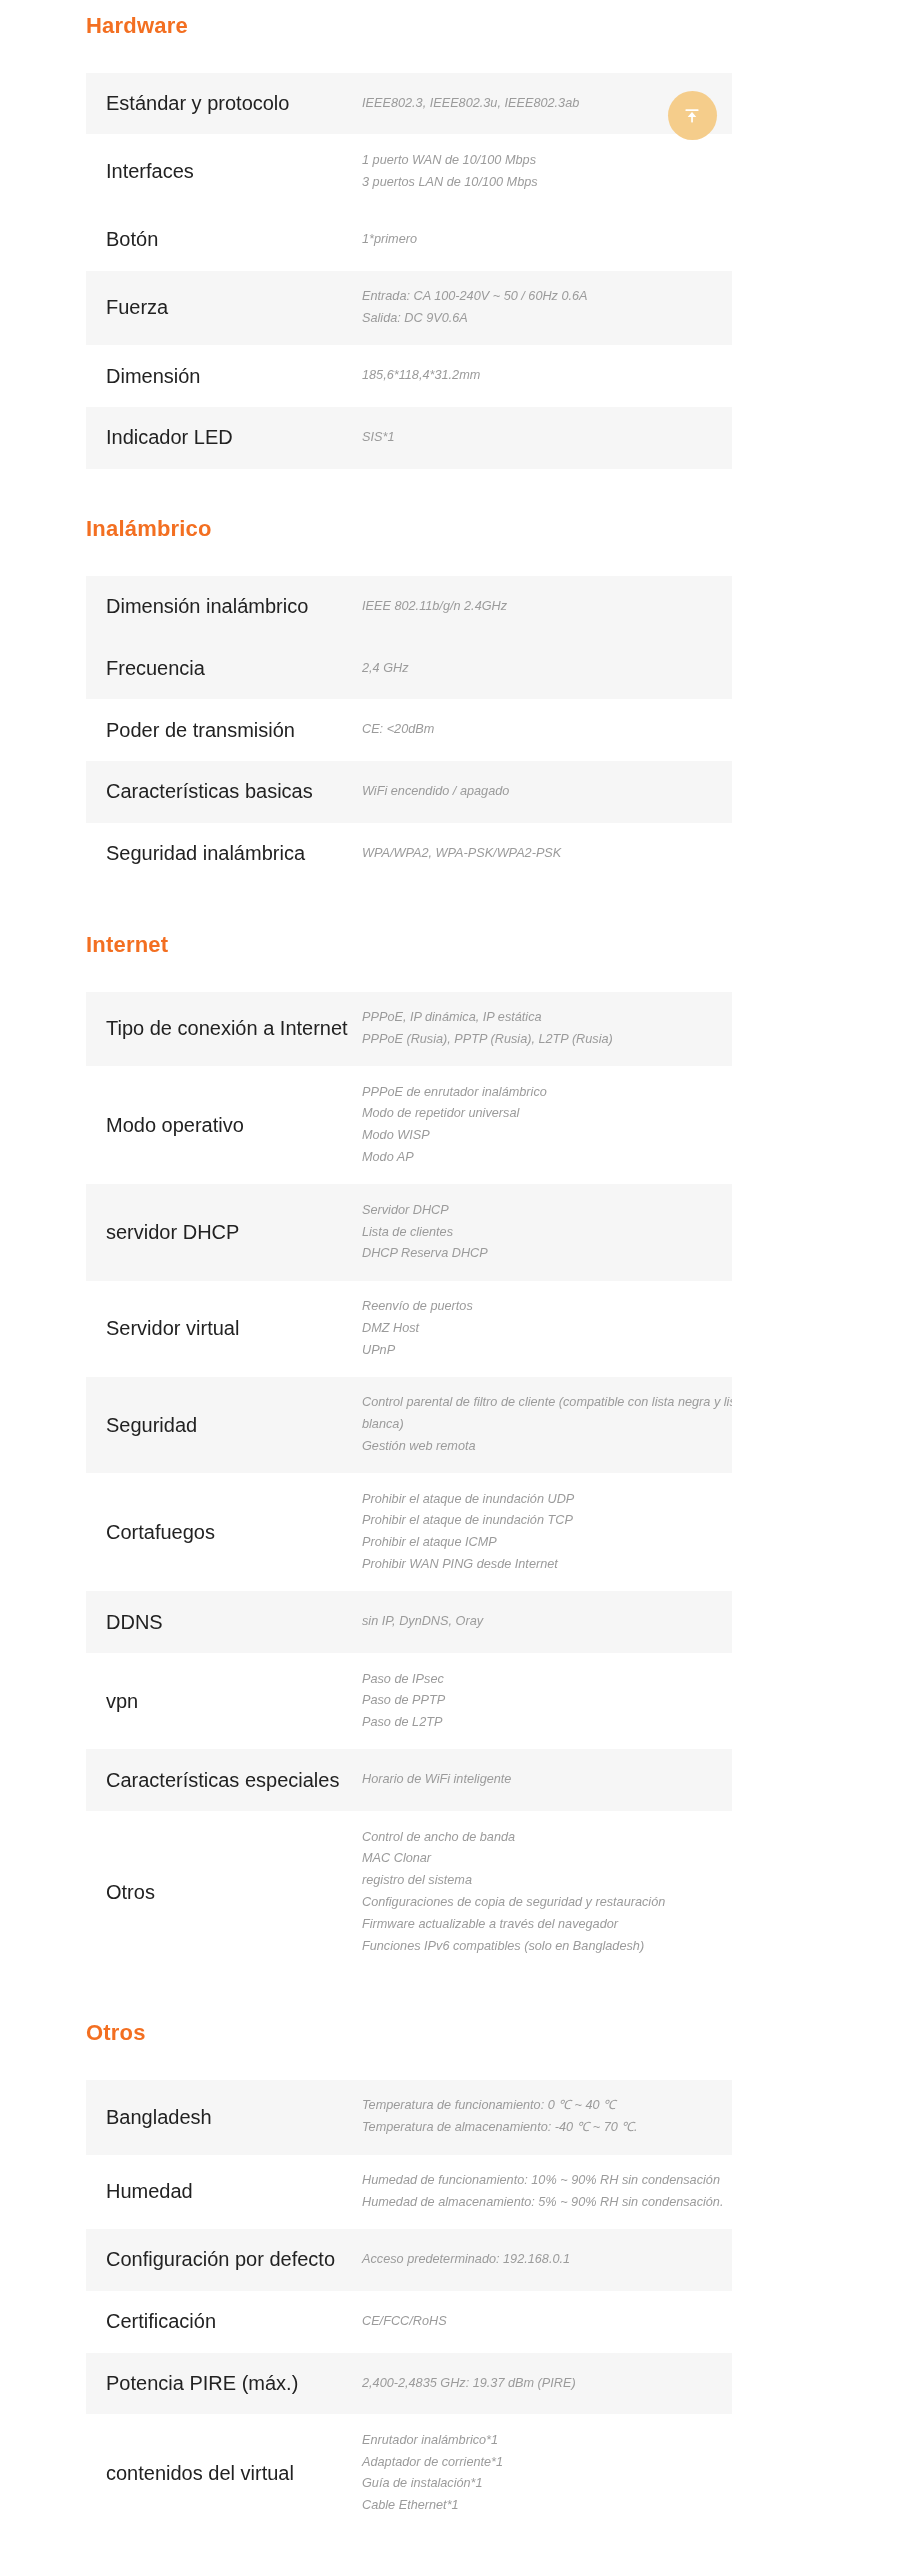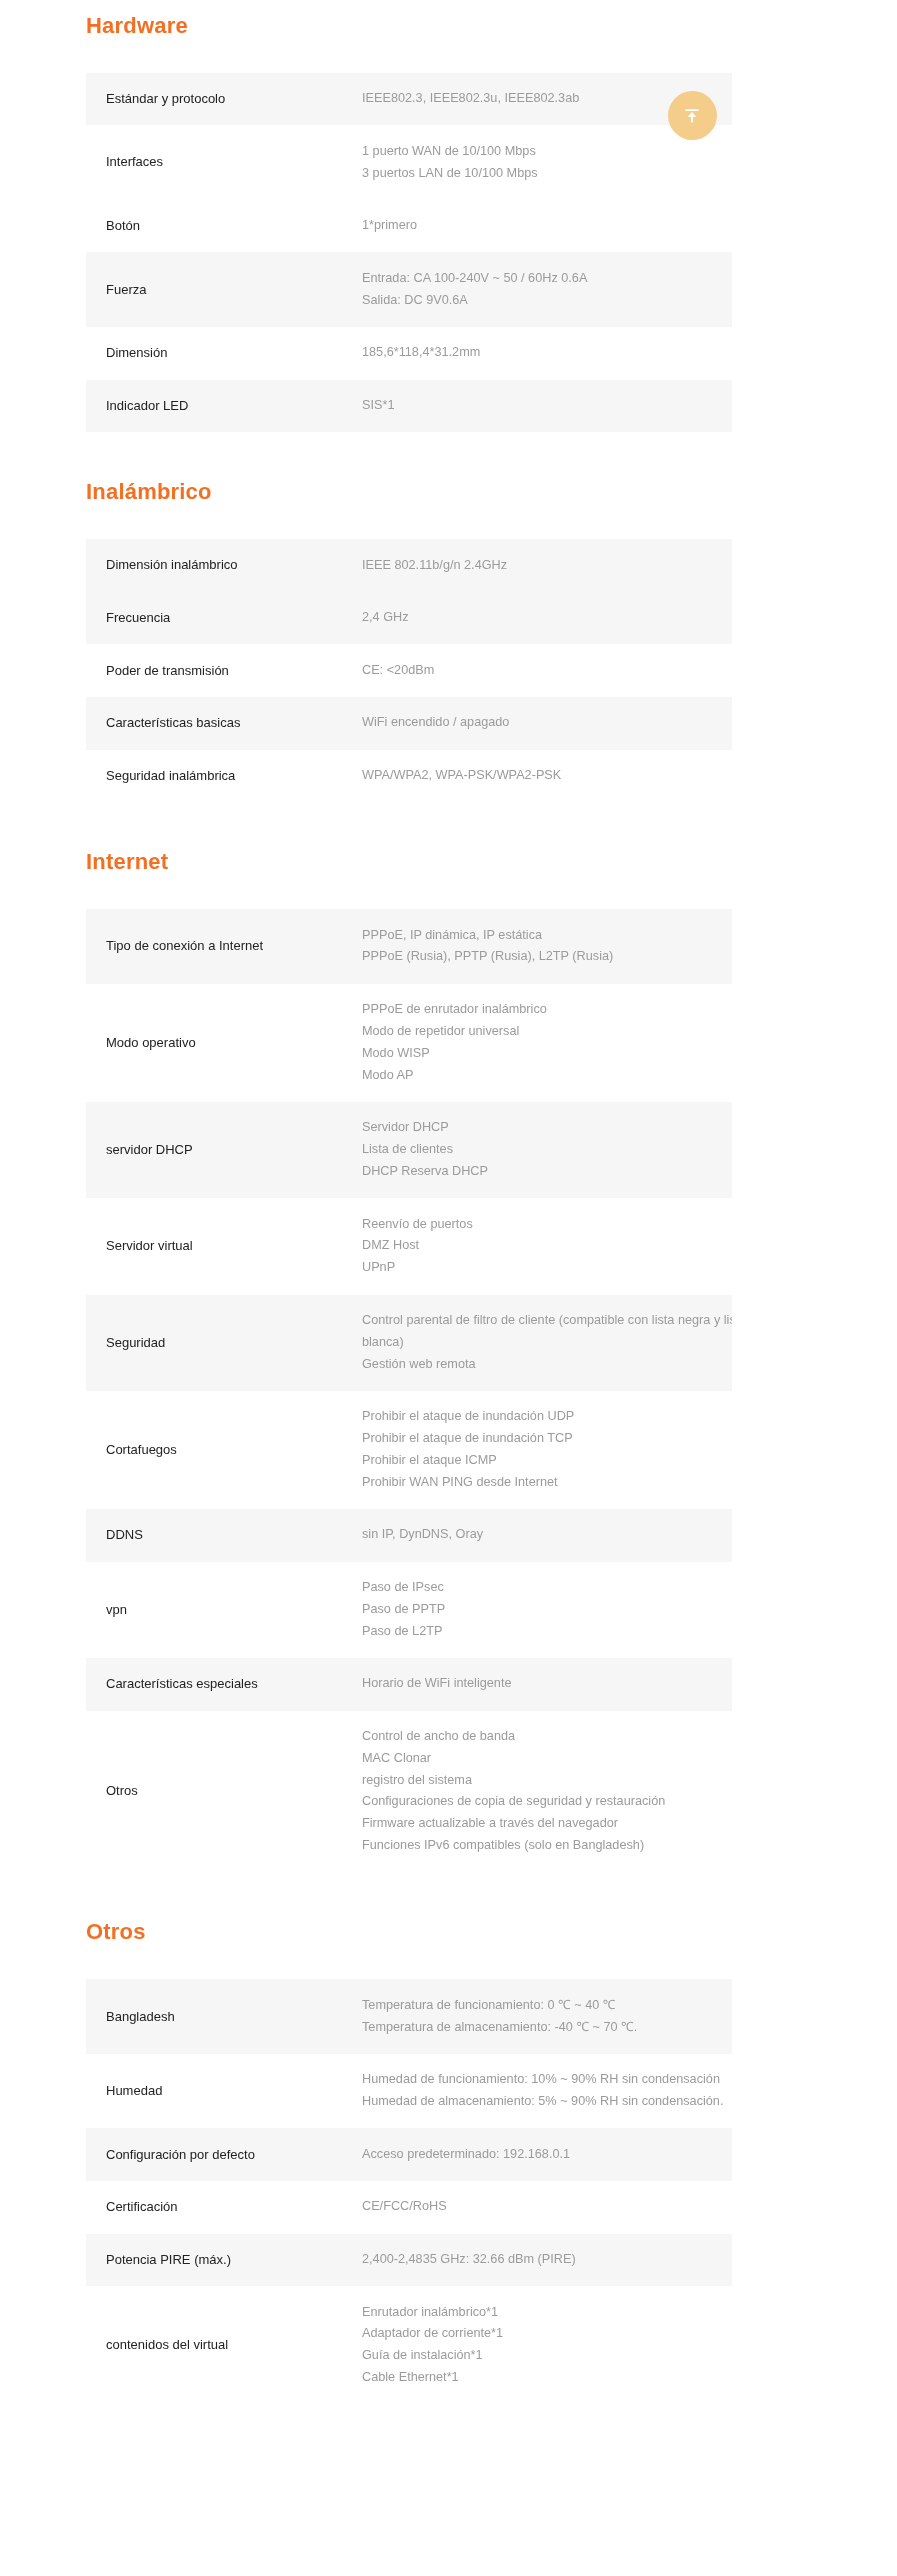--- a/index.html
+++ b/index.html
@@ -61,30 +61,31 @@
 
   .spec-table td {
     vertical-align: middle;
     padding: 15.4px 0;
   }
 
   .spec-label {
     width: 276px;
     padding-left: 20px !important;
     color: #222222;
-    font-size: 13px;
+    font-size: 20px;
     line-height: 1.55;
     font-weight: normal;
   }
 
   .spec-value {
     padding-right: 25px !important;
     color: #9b9b9b;
     font-size: 12.7px;
     line-height: 1.72;
+    font-style: italic;
   }
 
   .spec-value .vline { display: block; }
 
   
   .scroll-top-btn {
     position: absolute;
     right: 15.4px;
     top: 91px;
     width: 49px;
@@ -302,21 +303,21 @@
               </tr>
               <tr class="even">
                 <td class="spec-label">Certificación</td>
                 <td class="spec-value">
                   <span class="vline">CE/FCC/RoHS</span>
                 </td>
               </tr>
               <tr class="odd">
                 <td class="spec-label">Potencia PIRE (máx.)</td>
                 <td class="spec-value">
-                  <span class="vline">2,400-2,4835 GHz: 32.66 dBm (PIRE)</span>
+                  <span class="vline">2,400-2,4835 GHz: 19.37 dBm (PIRE)</span>
                 </td>
               </tr>
               <tr class="even">
                 <td class="spec-label">contenidos del virtual</td>
                 <td class="spec-value">
                   <span class="vline">Enrutador inalámbrico*1</span>
                   <span class="vline">Adaptador de corriente*1</span>
                   <span class="vline">Guía de instalación*1</span>
                   <span class="vline">Cable Ethernet*1</span>
                 </td>

